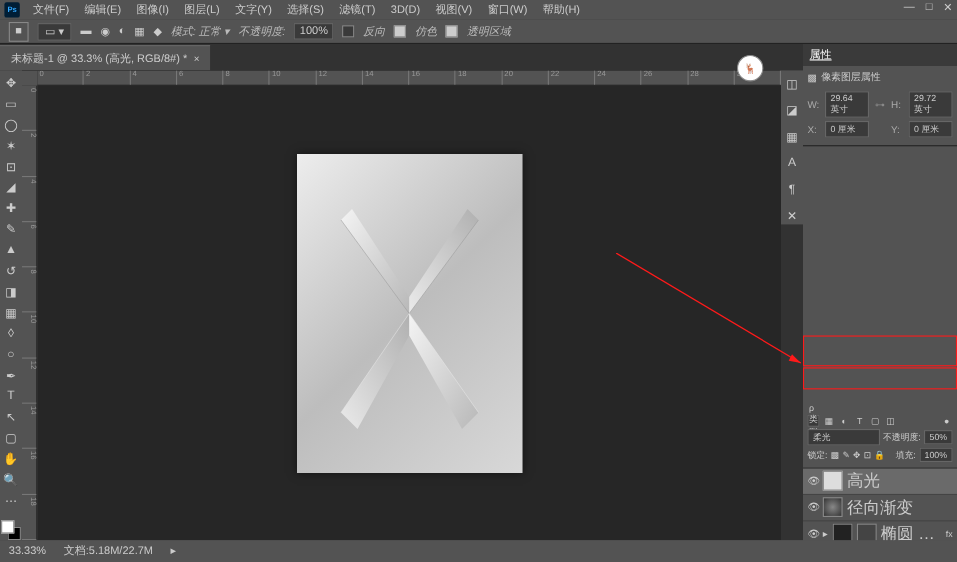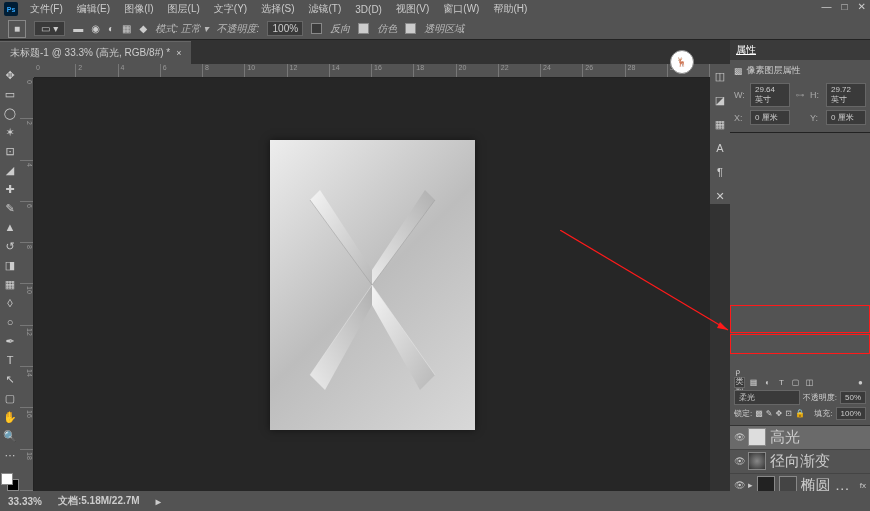--- a/index.html
+++ b/index.html
@@ -64,21 +64,21 @@
 .layer-row .eye { width: 10px; color: #ccc; cursor: pointer; }
 .layer-row .thumb { width: 18px; height: 18px; border: 1px solid #888; background: #aaa; }
 .layer-row .mask { width: 18px; height: 18px; border: 1px solid #888; background: #444; }
 .layer-row .lname { flex: 1; font-size: 15px; overflow: hidden; text-overflow: ellipsis; white-space: nowrap; }
 
 .highlight-box { position: absolute; border: 1px solid #ff1a1a; pointer-events: none; }
 .highlight-box.b1 { right: 0; top: 305px; width: 140px; height: 28px; }
 .highlight-box.b2 { right: 0; top: 334px; width: 140px; height: 20px; }
 .arrow-line { position: absolute; pointer-events: none; }
 
-.status-bar { position: absolute; bottom: 0; left: 0; right: 0; height: 20px; background: #535353; display: flex; align-items: center; padding: 0 8px; gap: 16px; font-size: 10px; font-weight: bold; }
+.status-bar { position: absolute; bottom: 0; left: 0; right: 0; height: 20px; background: #535353; display: flex; align-items: center; padding: 0 8px; gap: 16px; font-size: 10px; }
 
 .deer-badge { position: absolute; top: 50px; right: 176px; width: 24px; height: 24px; border-radius: 50%; background: #fff; border: 1px solid #888; display: flex; align-items: center; justify-content: center; font-size: 9px; }
 </style>
 </head>
 <body>
 
 <div class="menubar">
   <div class="ps-logo">Ps</div>
   <span class="menu-item">文件(F)</span>
   <span class="menu-item">编辑(E)</span>

